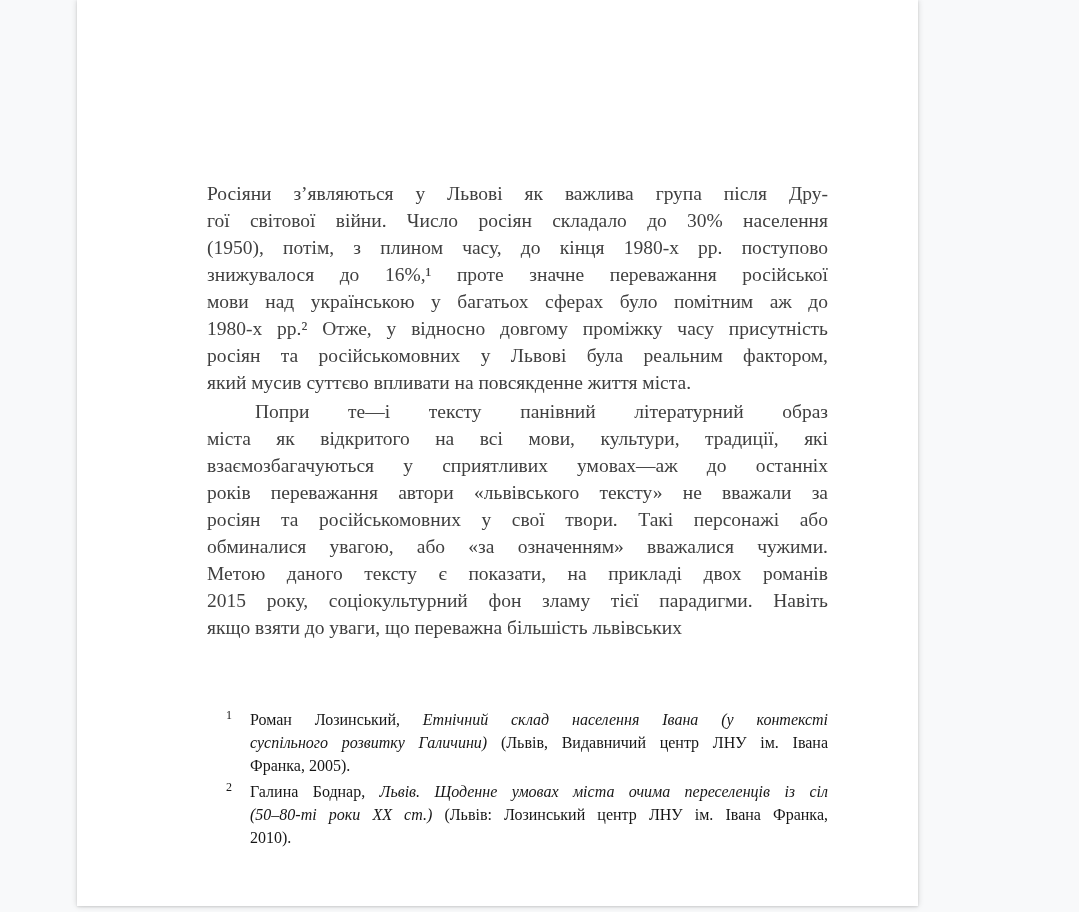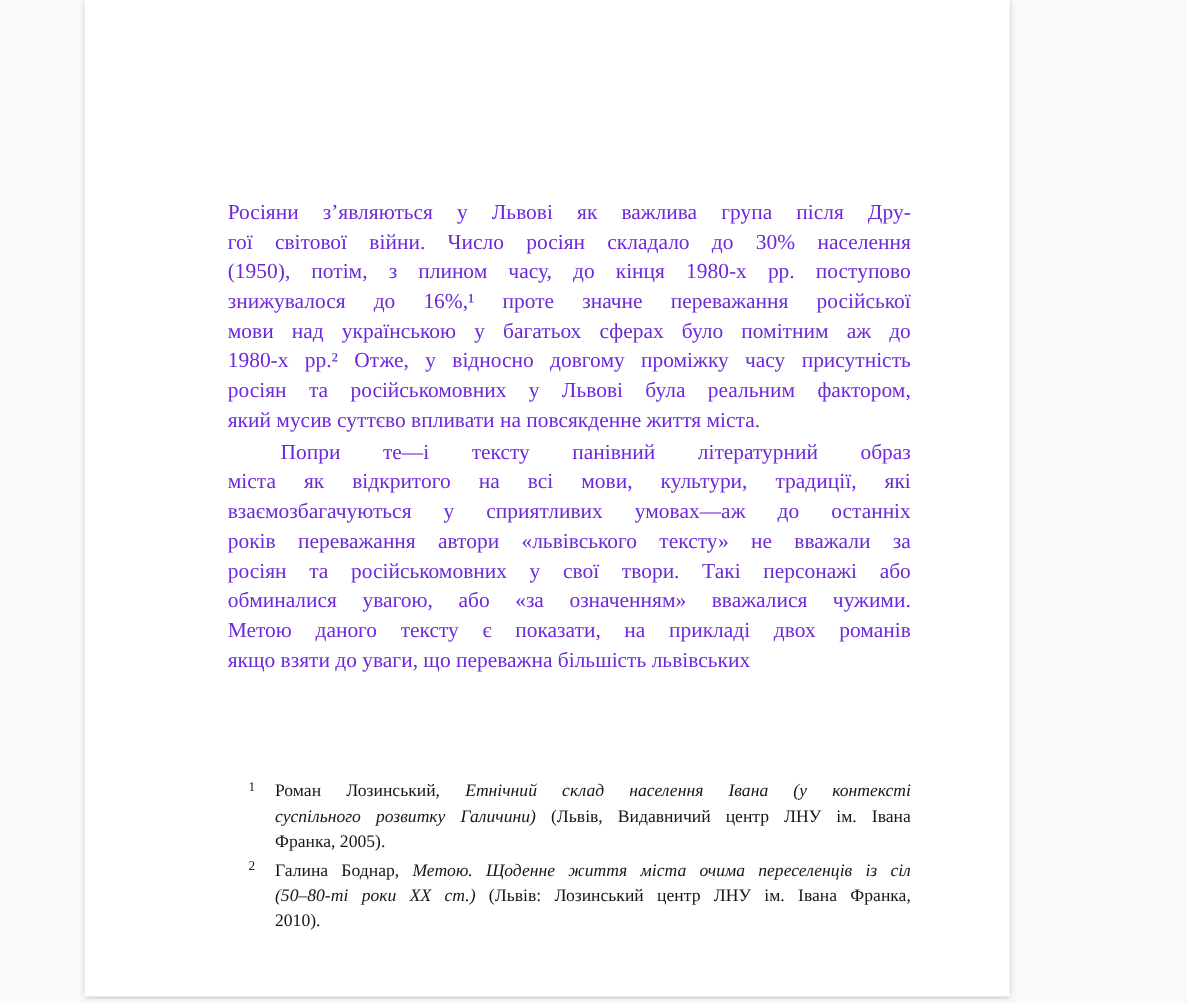--- a/index.html
+++ b/index.html
@@ -20,21 +20,21 @@
     background: #ffffff;
     box-shadow: 0 0 6px rgba(0,0,0,0.16), 0 1px 2px rgba(0,0,0,0.10);
   }
   .body-text {
     position: absolute;
     left: 130px;
     top: 180px;
     width: 621px;
     font-size: 19.5px;
     line-height: 27px;
-    color: #6d28d9;
+    color: #404040;
   }
   .paragraph + .paragraph { margin-top: 2px; }
   .line {
     text-align: justify;
     text-align-last: justify;
     hyphens: none;
   }
   .line.last { text-align-last: left; }
   .line.indent { padding-left: 48px; }
   .footnotes {
@@ -81,35 +81,36 @@
           <div class="line last"><span>який мусив суттєво впливати на повсякденне життя міста.</span></div>
         </div>
         <div class="paragraph">
           <div class="line indent"><span>Попри те—і тексту панівний літературний образ</span></div>
           <div class="line"><span>міста як відкритого на всі мови, культури, традиції, які</span></div>
           <div class="line"><span>взаємозбагачуються у сприятливих умовах—аж до останніх</span></div>
           <div class="line"><span>років переважання автори «львівського тексту» не вважали за</span></div>
           <div class="line"><span>росіян та російськомовних у свої твори. Такі персонажі або</span></div>
           <div class="line"><span>обминалися увагою, або «за означенням» вважалися чужими.</span></div>
           <div class="line"><span>Метою даного тексту є показати, на прикладі двох романів</span></div>
+          <div class="line"><span>2015 року, соціокультурний фон зламу тієї парадигми. Навіть</span></div>
           <div class="line last"><span>якщо взяти до уваги, що переважна більшість львівських</span></div>
         </div>
       </div>
     <div class="footnotes" id="footnotes">
         <div class="footnote">
           <span class="fn-marker">1</span>
           <div class="fn-text">
             <div class="line"><span>Роман Лозинський, </span><span class="italic">Етнічний склад населення Івана (у контексті</span></div>
             <div class="line"><span class="italic">суспільного розвитку Галичини)</span><span> (Львів, Видавничий центр ЛНУ ім. Івана</span></div>
             <div class="line last"><span>Франка, 2005).</span></div>
           </div>
         </div>
         <div class="footnote">
           <span class="fn-marker">2</span>
           <div class="fn-text">
-            <div class="line"><span>Галина Боднар, </span><span class="italic">Метою. Щоденне життя міста очима переселенців із сіл</span></div>
+            <div class="line"><span>Галина Боднар, </span><span class="italic">Львів. Щоденне умовах міста очима переселенців із сіл</span></div>
             <div class="line"><span class="italic">(50–80-ті роки XX ст.)</span><span> (Львів: Лозинський центр ЛНУ ім. Івана Франка,</span></div>
             <div class="line last"><span>2010).</span></div>
           </div>
         </div>
       </div>
   </div>
 </div>
 
 </body></html>

